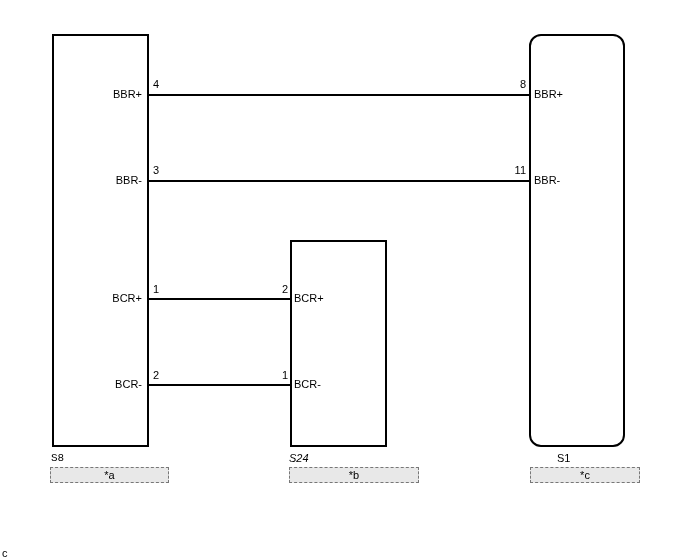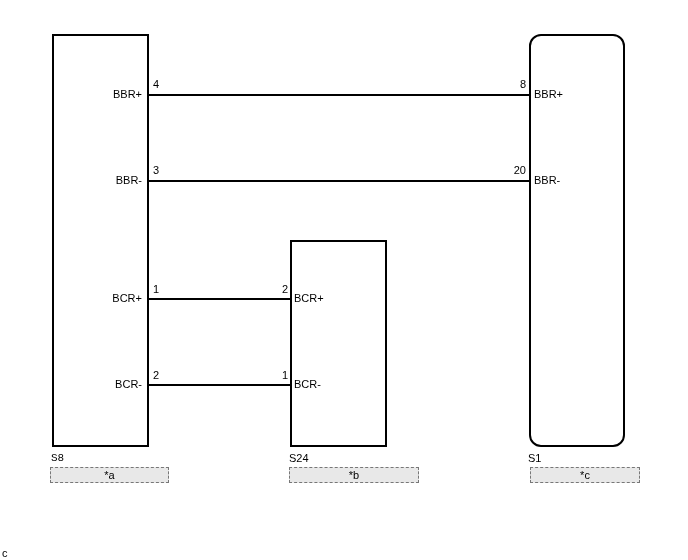--- a/index.html
+++ b/index.html
@@ -38,26 +38,26 @@
 <div class="t" style="left:153px; top:283px;">1</div>
 <div class="t" style="left:153px; top:369px;">2</div>
 
 <div class="t r" style="left:270px; top:283px; width:18px;">2</div>
 <div class="t r" style="left:270px; top:369px; width:18px;">1</div>
 
 <div class="t" style="left:294px; top:292px;">BCR+</div>
 <div class="t" style="left:294px; top:378px;">BCR-</div>
 
 <div class="t r" style="left:500px; top:78px; width:26px;">8</div>
-<div class="t r" style="left:500px; top:164px; width:26px;">20</div>
+<div class="t r" style="left:500px; top:164px; width:26px;">11</div>
 
 <div class="t" style="left:534px; top:88px;">BBR+</div>
 <div class="t" style="left:534px; top:174px;">BBR-</div>
 
 <div class="t" style="left:51px; top:452px;font-family:Liberation Mono, monospace;">S8</div>
-<div class="t" style="left:289px; top:452px;">S24</div>
-<div class="t" style="left:528px; top:452px;">S1</div>
+<div class="t" style="left:289px; top:452px;font-style:italic;">S24</div>
+<div class="t" style="left:557px; top:452px;">S1</div>
 
 <div class="tag" style="left:50px; top:467px; width:119px;">*a</div>
 <div class="tag" style="left:289px; top:467px; width:130px;">*b</div>
 <div class="tag" style="left:530px; top:467px; width:110px;">*c</div>
 
 <div class="t" style="left:2px; top:547px;">c</div>
 
 </body></html>

